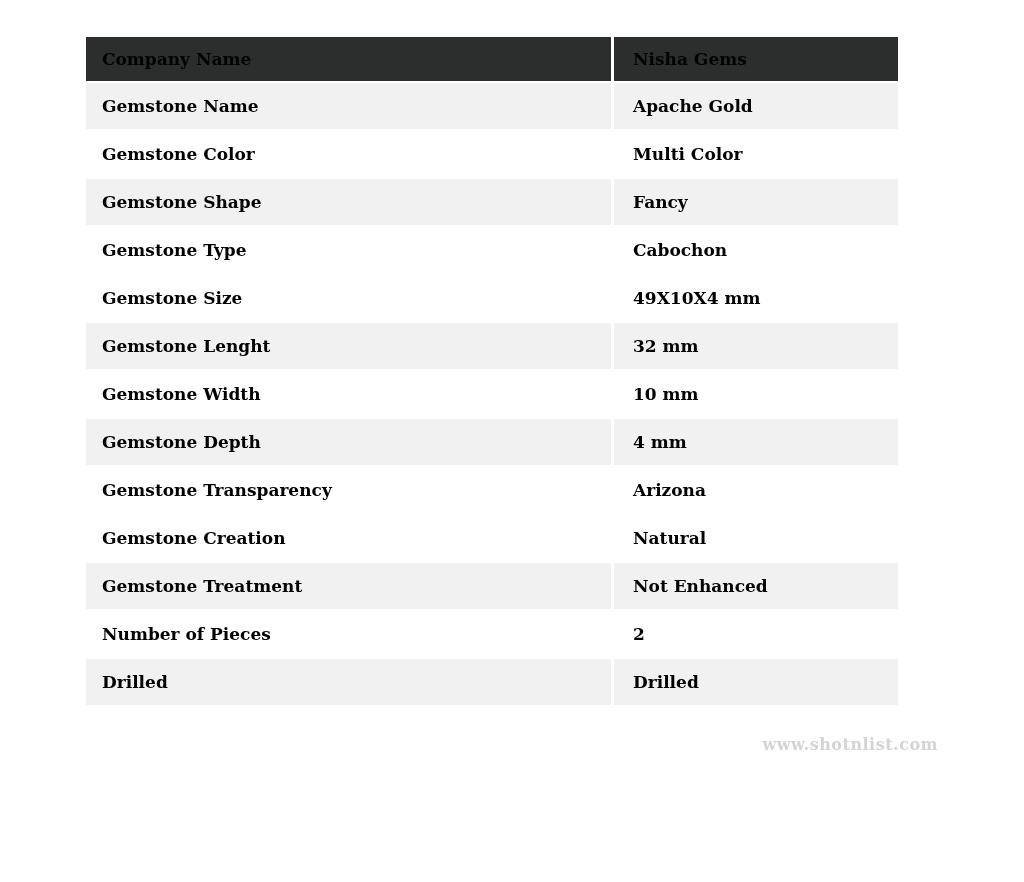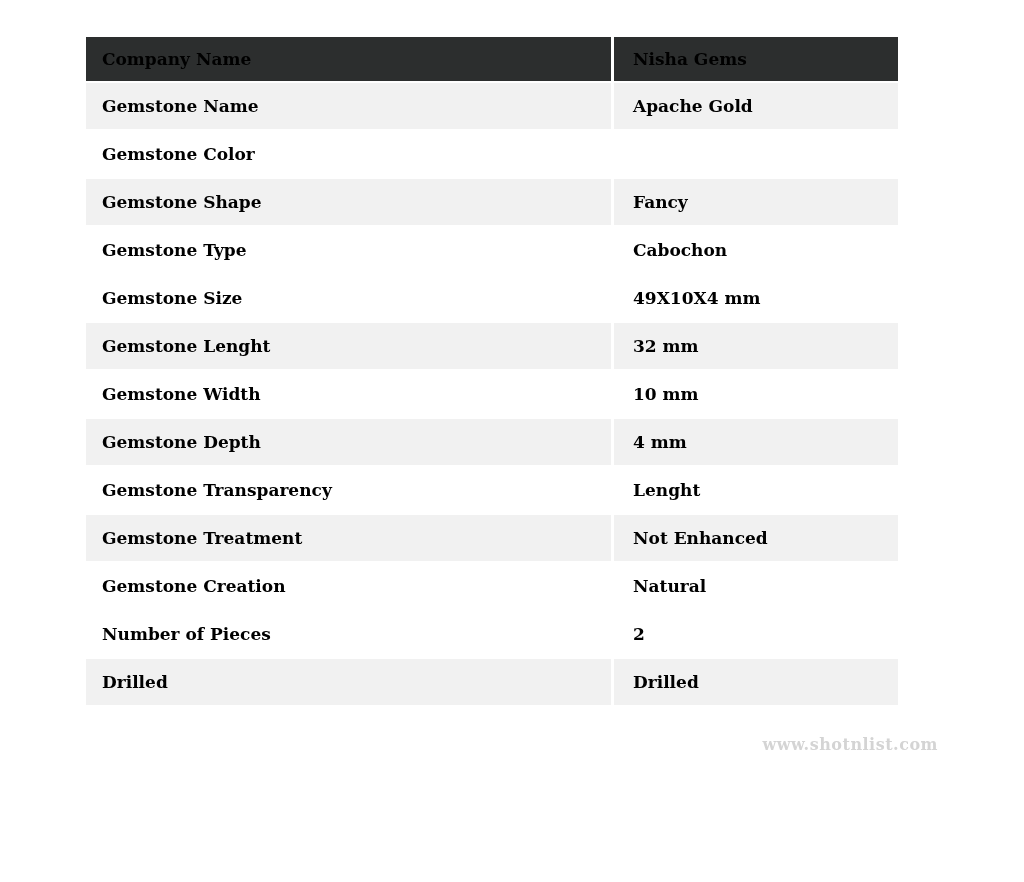--- a/index.html
+++ b/index.html
@@ -81,20 +81,21 @@
     </div>
 
     <div class="rows-container" id="rows-container">
   <div class="row data-row odd">
     <div class="cell col-label">Gemstone Name</div>
     <div class="cell col-value">Apache Gold</div>
   </div>
 
   <div class="row data-row even">
     <div class="cell col-label">Gemstone Color</div>
+    <div class="cell col-value">Multi Color</div>
   </div>
 
   <div class="row data-row odd">
     <div class="cell col-label">Gemstone Shape</div>
     <div class="cell col-value">Fancy</div>
   </div>
 
   <div class="row data-row even">
     <div class="cell col-label">Gemstone Type</div>
     <div class="cell col-value">Cabochon</div>
@@ -116,31 +117,31 @@
     <div class="cell col-value">10 mm</div>
   </div>
 
   <div class="row data-row odd">
     <div class="cell col-label">Gemstone Depth</div>
     <div class="cell col-value">4 mm</div>
   </div>
 
   <div class="row data-row even">
     <div class="cell col-label">Gemstone Transparency</div>
-    <div class="cell col-value">Lenght</div>
+    <div class="cell col-value">Arizona</div>
+  </div>
+
+  <div class="row data-row even">
+    <div class="cell col-label">Gemstone Creation</div>
+    <div class="cell col-value">Natural</div>
   </div>
 
   <div class="row data-row odd">
     <div class="cell col-label">Gemstone Treatment</div>
     <div class="cell col-value">Not Enhanced</div>
-  </div>
-
-  <div class="row data-row even">
-    <div class="cell col-label">Gemstone Creation</div>
-    <div class="cell col-value">Natural</div>
   </div>
 
 
   <div class="row data-row even">
     <div class="cell col-label">Number of Pieces</div>
     <div class="cell col-value">2</div>
   </div>
 
   <div class="row data-row odd">
     <div class="cell col-label">Drilled</div>

